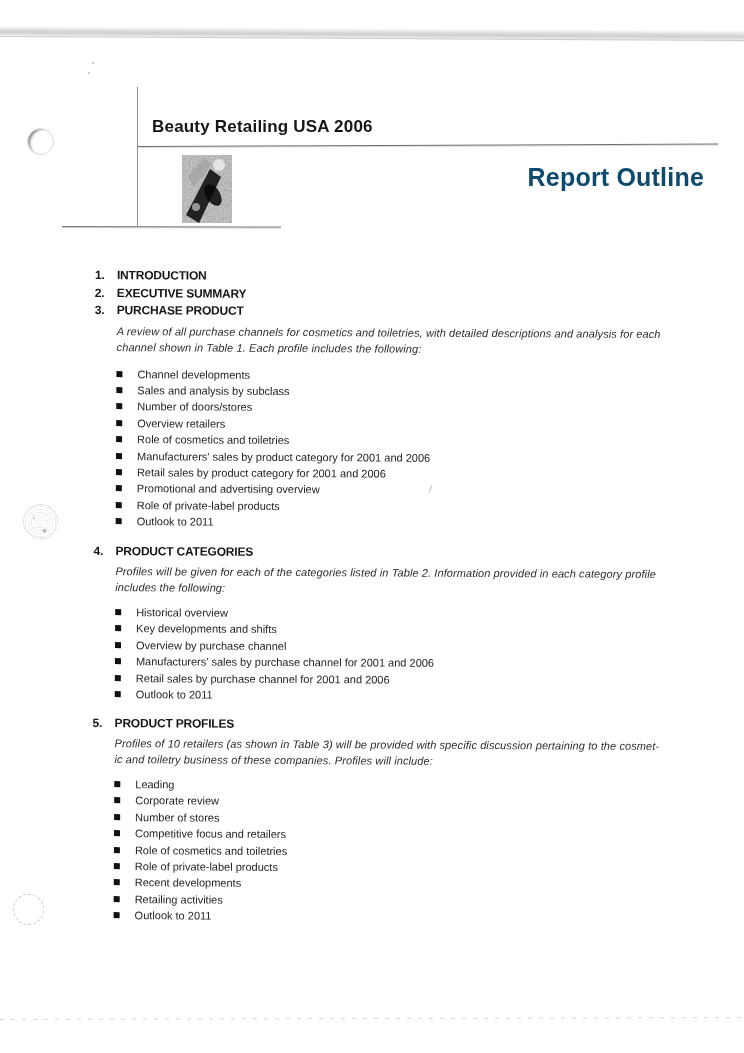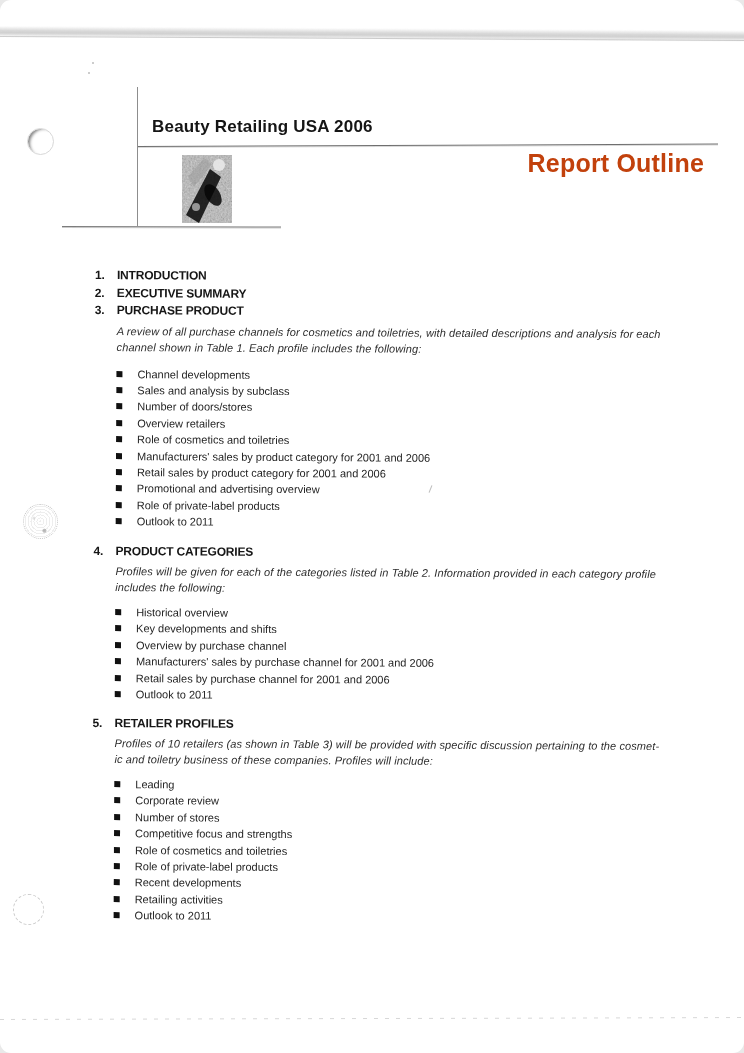--- a/index.html
+++ b/index.html
@@ -1,19 +1,19 @@
 <!DOCTYPE html>
 <html><head>
 <meta charset="utf-8">
 <style>
   html,body { margin:0; padding:0; background:#e9e9e9; }
   .page {
     position:relative; width:744px; height:1053px; margin:0 auto;
     background:#ffffff; overflow:hidden;
-    font-family:"Liberation Sans", sans-serif; color:#1f1f1f;border-radius:11px;
+    font-family:"Liberation Sans", sans-serif; color:#1f1f1f;
   }
 
   
   .scan-band {
     position:absolute; top:26px; left:-6px; width:760px; height:11px;
     background:linear-gradient(180deg, rgba(205,205,205,0) 0%, rgba(185,185,185,.55) 40%,
                rgba(150,150,150,.45) 62%, rgba(215,215,215,0) 100%);
     filter:blur(.4px);
     transform:rotate(.35deg); transform-origin:0 50%;
   }
@@ -58,22 +58,22 @@
     position:absolute; left:152px; top:117px;
     font-size:17px; font-weight:bold; letter-spacing:.2px; color:#151515;
   }
   .h-rule-top {
     position:absolute; left:138px; right:26px; top:146px; height:1px;
     background:#6f6f6f; box-shadow:0 1px 0 rgba(130,130,130,.3);
     transform:rotate(-.25deg); transform-origin:0 50%;
   }
   .photo { position:absolute; left:182px; top:155px; width:50px; height:68px; }
   .h-outline {
-    position:absolute; right:40px; top:149px;
-    font-size:25px; font-weight:bold; letter-spacing:.2px; color:#c2410c;
+    position:absolute; right:40px; top:163px;
+    font-size:25px; font-weight:bold; letter-spacing:.2px; color:#0c4a6e;
   }
   .h-rule-bottom {
     position:absolute; left:62px; top:226px; width:219px; height:1px;
     background:#7c7c7c; box-shadow:0 1px 0 rgba(140,140,140,.45);
     transform:rotate(.15deg); transform-origin:0 50%;
   }
 
   
   .content {
     position:absolute; left:95px; top:267px; width:600px;
@@ -247,21 +247,21 @@
           <li>
             <span class="sq"></span>
             <span>Outlook to 2011</span>
           </li>
         </ul>
     </section>
 
     <section class="sec sec-5">
       <div class="sec-head">
         <span class="sec-num">5.</span>
-        <span class="sec-title">RETAILER PROFILES</span>
+        <span class="sec-title">PRODUCT PROFILES</span>
       </div>
       <p class="sec-desc">Profiles of 10 retailers (as shown in Table 3) will be provided with specific discussion pertaining to the cosmet-
 ic and toiletry business of these companies. Profiles will include:</p>
       <ul class="bullets">
 
           <li>
             <span class="sq"></span>
             <span>Leading</span>
           </li>
 
@@ -270,21 +270,21 @@
             <span>Corporate review</span>
           </li>
 
           <li>
             <span class="sq"></span>
             <span>Number of stores</span>
           </li>
 
           <li>
             <span class="sq"></span>
-            <span>Competitive focus and strengths</span>
+            <span>Competitive focus and retailers</span>
           </li>
 
           <li>
             <span class="sq"></span>
             <span>Role of cosmetics and toiletries</span>
           </li>
 
           <li>
             <span class="sq"></span>
             <span>Role of private-label products</span>

